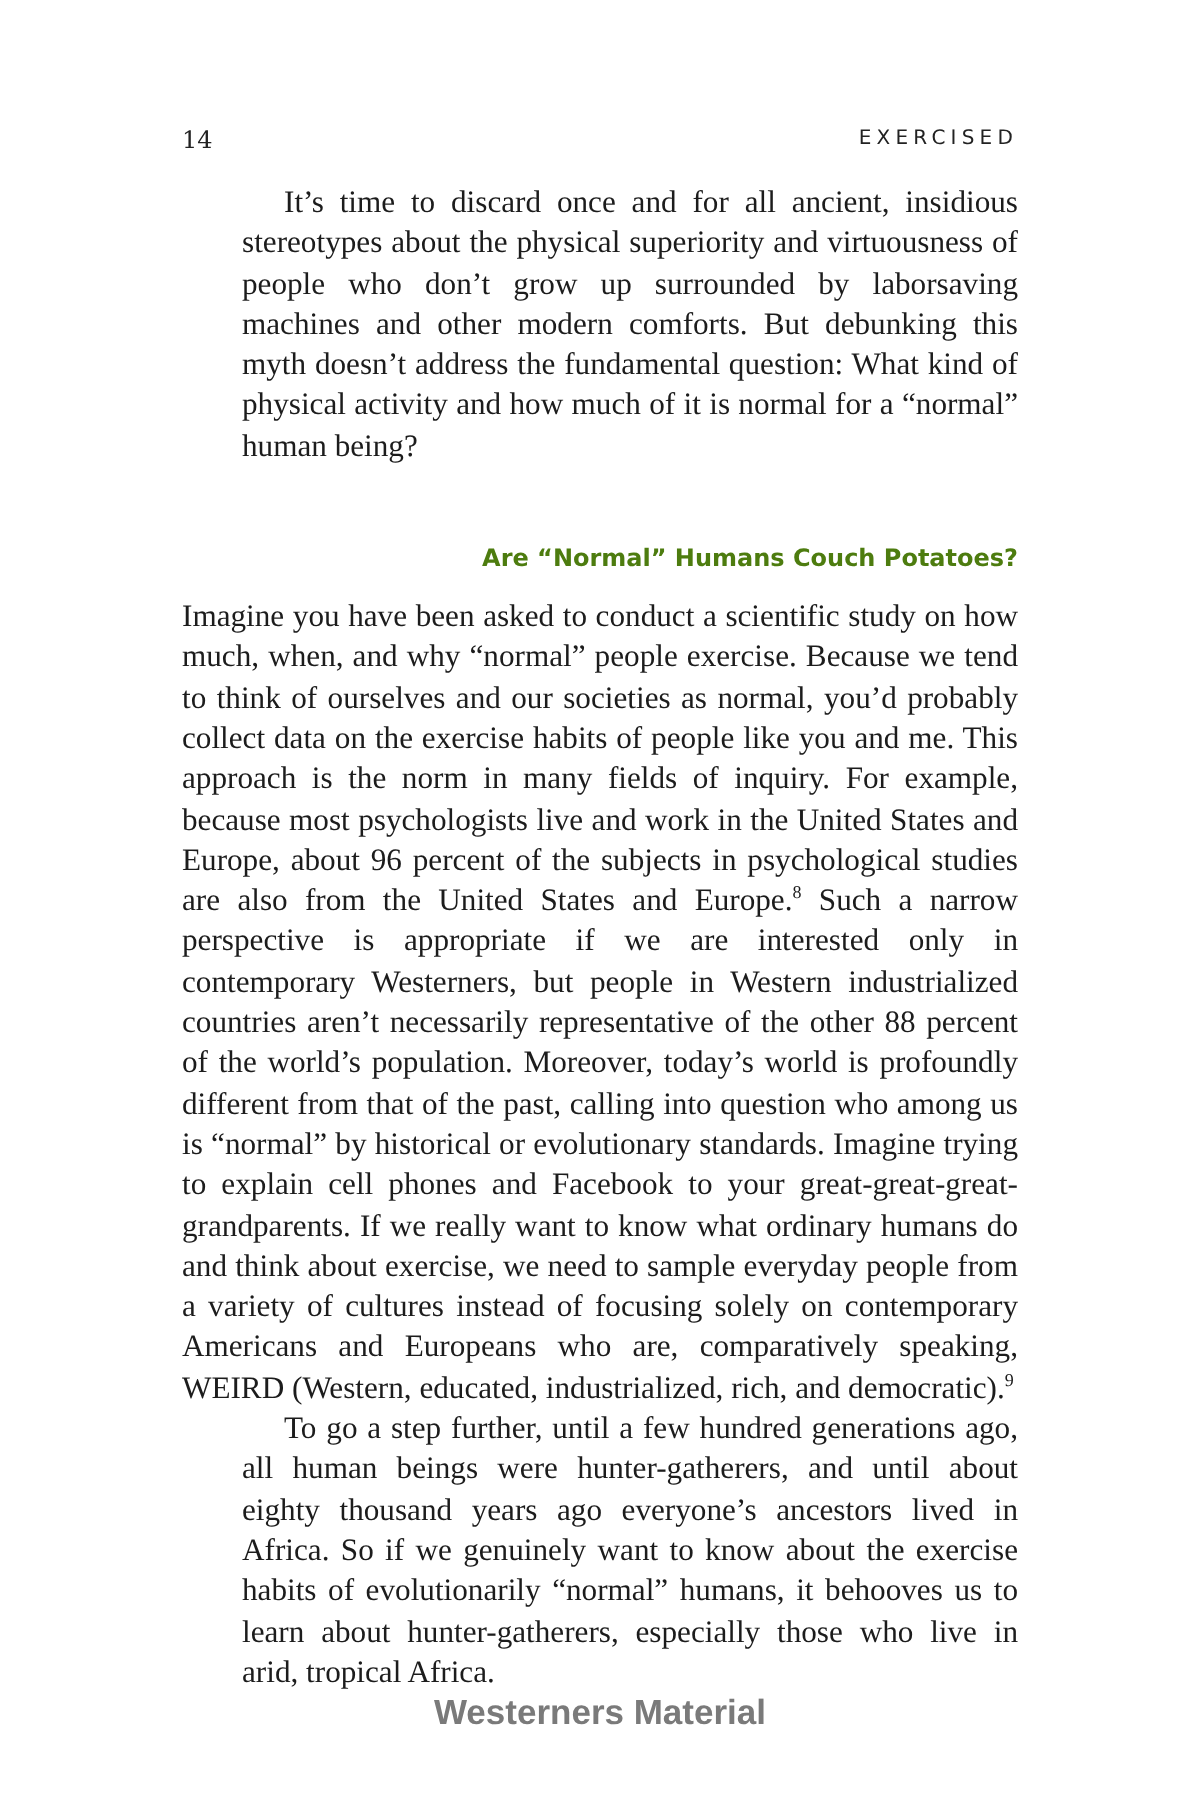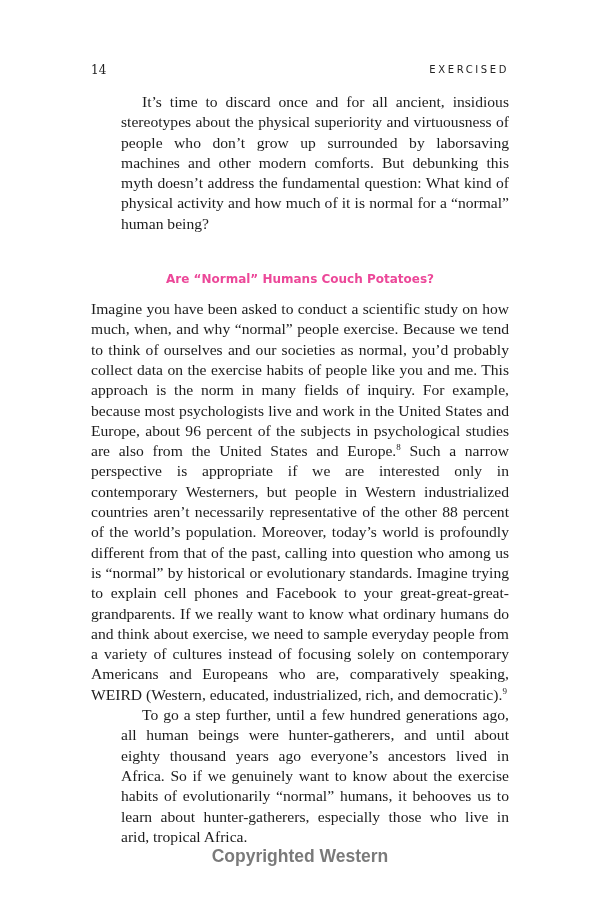--- a/index.html
+++ b/index.html
@@ -4,21 +4,21 @@
   <style>
     html, body { margin: 0; padding: 0; background: #ffffff; }
     body { width: 600px; height: 897px; position: relative; overflow: hidden; }
     .page { position: absolute; left: 0; top: 0; width: 600px; height: 803px; background: #fff; }
     .running-head { position: absolute; top: 63px; left: 91px; width: 418px; height: 20px; }
     .folio { position: absolute; left: 0; top: 0; font-family: "DejaVu Serif", serif; font-size: 12px; color: #222; }
     .head-title { position: absolute; left: 0; right: 0; top: 1px; text-align: right; font-family: "DejaVu Sans", sans-serif; font-size: 10px; letter-spacing: 2.6px; color: #222; }
     .body-text { position: absolute; left: 91px; top: 92px; width: 418px; font-family: "Liberation Serif", serif; font-size: 15.6px; line-height: 20.3px; color: #1c1c1c; text-align: justify; hyphens: manual; }
     .body-text p { margin: 0; }
     .body-text p.indent { text-indent: 21px; margin-left: 30px; }
-    .section-head { font-family: "DejaVu Sans", sans-serif; font-weight: bold; font-size: 12px; text-align: center; color: #ec4899; margin: 35px 0 10px 0; line-height: 20px; }
+    .section-head { font-family: "DejaVu Sans", sans-serif; font-weight: bold; font-size: 12px; text-align: right; color: #4d7c0f; margin: 35px 0 10px 0; line-height: 20px; }
     sup { font-size: 9px; line-height: 0; vertical-align: 6px; }
     .watermark { position: absolute; left: 0; right: 0; top: 846px; text-align: center; font-family: "Liberation Sans", sans-serif; font-weight: bold; font-size: 17.5px; color: #7a7a7a; }
   </style>
 </head>
 <body>
 
 <div class="page">
 
   <div class="running-head">
     <span class="folio">14</span>
@@ -28,14 +28,14 @@
   <div class="body-text">
     <p class="indent">It’s time to discard once and for all ancient, insidious stereotypes about the physical superiority and virtuousness of people who don’t grow up surrounded by laborsaving machines and other modern comforts. But debunking this myth doesn’t address the fundamental question: What kind of physical activity and how much of it is normal for a “normal” human being?</p>
 
     <div class="section-head">Are “Normal” Humans Couch Potatoes?</div>
 
     <p><span>Imagine you have been asked to conduct a scientific study on how much, when, and why “normal” people exercise. Because we tend to think of ourselves and our societies as normal, you’d probably collect data on the exercise habits of people like you and me. This approach is the norm in many fields of inquiry. For example, because most psychologists live and work in the United States and Europe, about 96 percent of the subjects in psychological studies are also from the United States and Europe.</span><sup>8</sup><span> Such a narrow perspective is appropriate if we are interested only in contemporary Westerners, but people in Western industrialized countries aren’t necessarily representative of the other 88 percent of the world’s population. Moreover, today’s world is profoundly different from that of the past, calling into question who among us is “normal” by historical or evolutionary standards. Imag­ine trying to explain cell phones and Facebook to your great-great-great-grandparents. If we really want to know what ordinary humans do and think about exercise, we need to sample everyday people from a variety of cultures instead of focusing solely on contemporary Amer­icans and Europeans who are, comparatively speaking, WEIRD (West­ern, educated, industrialized, rich, and democratic).</span><sup>9</sup></p>
 
     <p class="indent">To go a step further, until a few hundred generations ago, all human beings were hunter-gatherers, and until about eighty thousand years ago everyone’s ancestors lived in Africa. So if we genuinely want to know about the exercise habits of evolutionarily “normal” humans, it behooves us to learn about hunter-gatherers, especially those who live in arid, tropical Africa.</p>
   </div>
 
-  <div class="watermark">Copyrighted Western</div>
+  <div class="watermark">Westerners Material</div>
 </div>
 
 </body></html>

